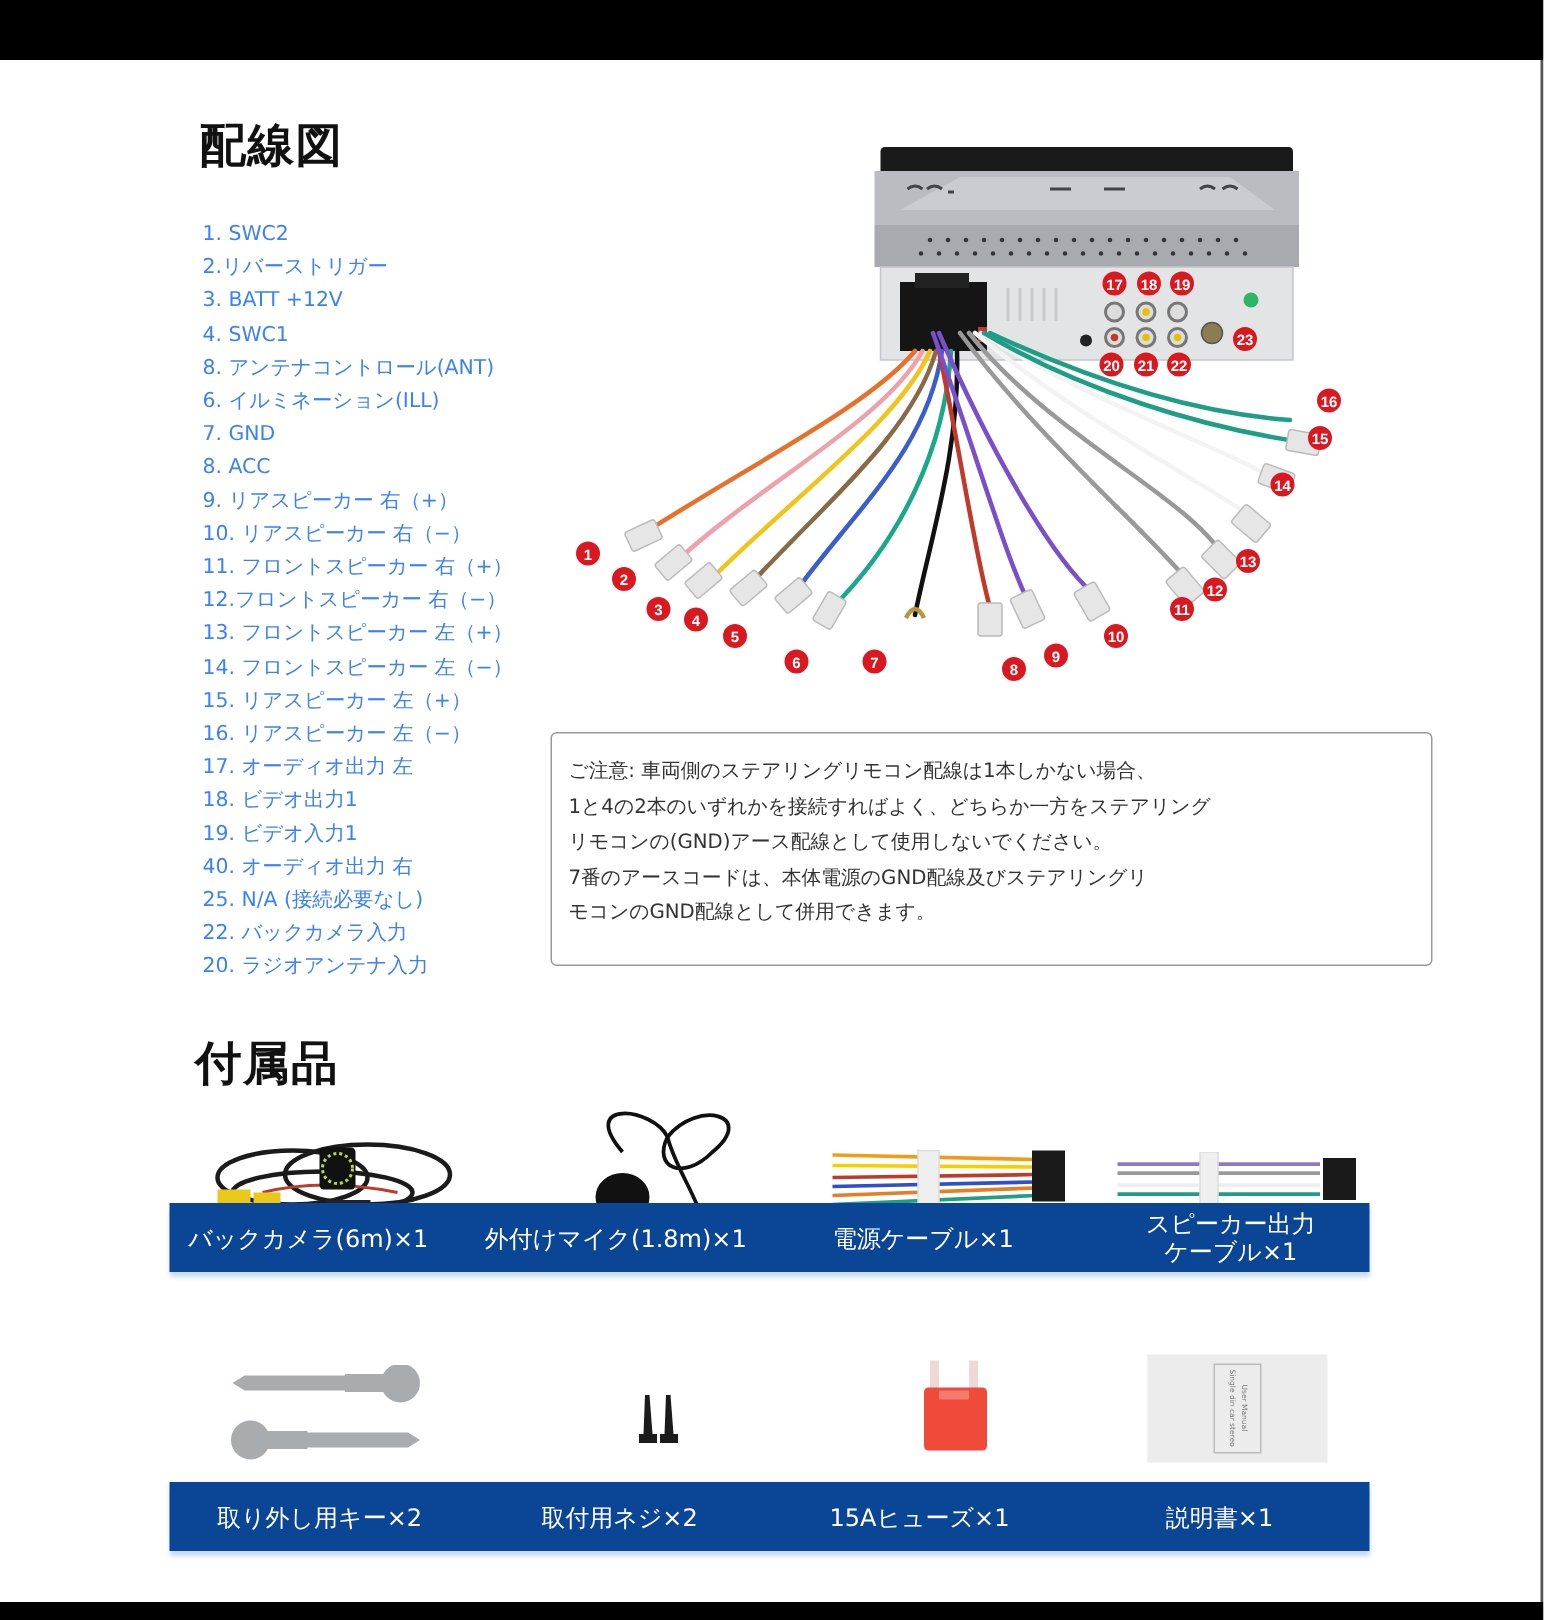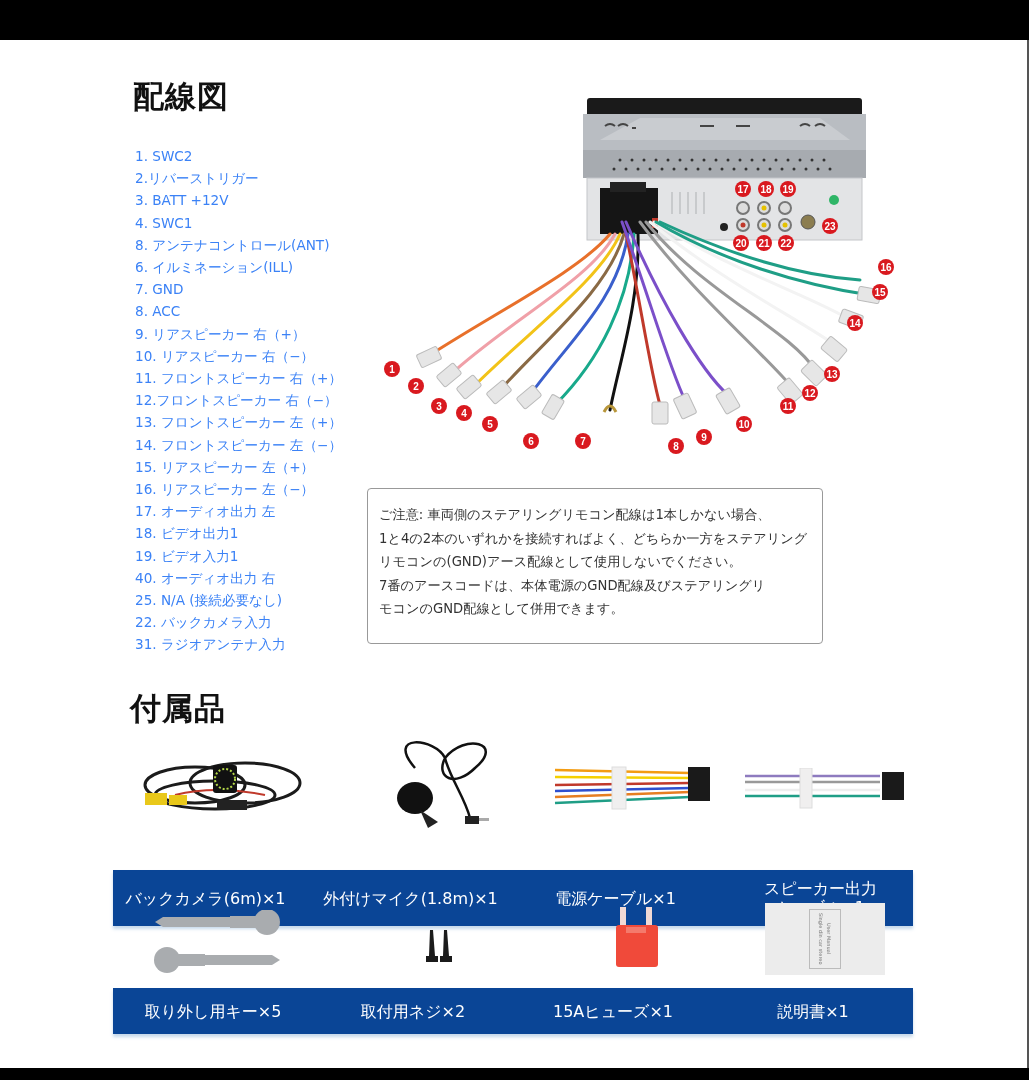--- a/index.html
+++ b/index.html
@@ -10,28 +10,28 @@
   .black-bar-bottom { position: absolute; left: 0; top: 1068px; width: 1029px; height: 12px; background: #000; }
   .right-edge { position: absolute; right: 0; top: 40px; width: 2px; height: 1028px; background: #555; }
 
   .section-title { position: absolute; font-weight: bold; font-size: 31px; color: #111; letter-spacing: 1px; }
   #title-wiring { left: 133px; top: 76px; }
   #title-acc { left: 130px; top: 688px; }
 
   .wiring-list { position: absolute; left: 135px; top: 145px; list-style: none; }
   .wiring-list li { font-size: 13.6px; line-height: 22.2px; color: #3b82f6; white-space: nowrap; }
 
-  .notice-box { position: absolute; left: 367px; top: 488px; width: 456px; height: 156px;
+  .notice-box { position: absolute; left: 367px; top: 488px; width: 588px; height: 156px;
     border: 1px solid #999; border-radius: 4px; padding: 14px 12px 0 11px; }
   .notice-box p { font-size: 13.2px; line-height: 23.6px; color: #333; white-space: nowrap; }
 
   .diagram { position: absolute; left: 370px; top: 90px; width: 530px; height: 380px; }
 
   .label-bar { position: absolute; left: 113px; width: 800px; background: #0a4596; display: flex; box-shadow: 0 3px 3px rgba(130,170,210,0.45); }
-  #bar-1 { top: 870px; height: 56px; gap: 20px; }
+  #bar-1 { top: 802px; height: 46px; gap: 20px; }
   #bar-2 { top: 988px; height: 46px; }
   .label-bar .cell { flex: 1; display: flex; align-items: center; justify-content: center; text-align: center; color: #fff; font-size: 16px; line-height: 19px; }
 
   .acc-img { position: absolute; }
 </style>
 </head>
 <body>
 
 <div class="black-bar-top"></div>
 <div class="right-edge"></div>
@@ -54,21 +54,21 @@
   <li>13. フロントスピーカー 左（+）</li>
   <li>14. フロントスピーカー 左（−）</li>
   <li>15. リアスピーカー 左（+）</li>
   <li>16. リアスピーカー 左（−）</li>
   <li>17. オーディオ出力 左</li>
   <li>18. ビデオ出力1</li>
   <li>19. ビデオ入力1</li>
   <li>40. オーディオ出力 右</li>
   <li>25. N/A (接続必要なし)</li>
   <li>22. バックカメラ入力</li>
-  <li>31. ラジオアンテナ入力</li>
+  <li>20. ラジオアンテナ入力</li>
 </ul>
 
 <svg class="diagram" viewBox="370 90 530 380" width="530" height="380">
 
   <g>
     <rect x="587" y="98" width="275" height="20" rx="3" fill="#1a1a1a"></rect>
     <path d="M583 114 L866 114 L866 150 L583 150 Z" fill="#b9bdc2"></path>
     <path d="M600 140 L640 118 L820 118 L850 140 Z" fill="#c9ccd0"></path>
     <g fill="none" stroke="#444" stroke-width="2">
       <path d="M605 126 q5 -4 10 0 M618 126 q5 -4 10 0 M632 128 h4 M700 126 h14 M736 126 h14 M800 126 q5 -4 10 0 M815 126 q5 -4 10 0"></path>
@@ -368,19 +368,19 @@
 </svg>
 
 <div class="acc-img" style="left:765px;top:903px;width:120px;height:72px;background:#ececec;">
   <div style="position:absolute;left:44px;top:6px;width:32px;height:60px;border:1px solid #bbb;display:flex;align-items:center;justify-content:center;gap:2px;">
     <span style="writing-mode:vertical-rl;font-size:5px;color:#777;">Single din car stereo</span>
     <span style="writing-mode:vertical-rl;font-size:5px;color:#777;">User Manual</span>
   </div>
 </div>
 
 <div id="bar-2" class="label-bar">
-  <div class="cell">取り外し用キー×5</div>
+  <div class="cell">取り外し用キー×2</div>
   <div class="cell">取付用ネジ×2</div>
   <div class="cell">15Aヒューズ×1</div>
   <div class="cell">説明書×1</div>
 </div>
 
 <div class="black-bar-bottom"></div>
 
 </body></html>

